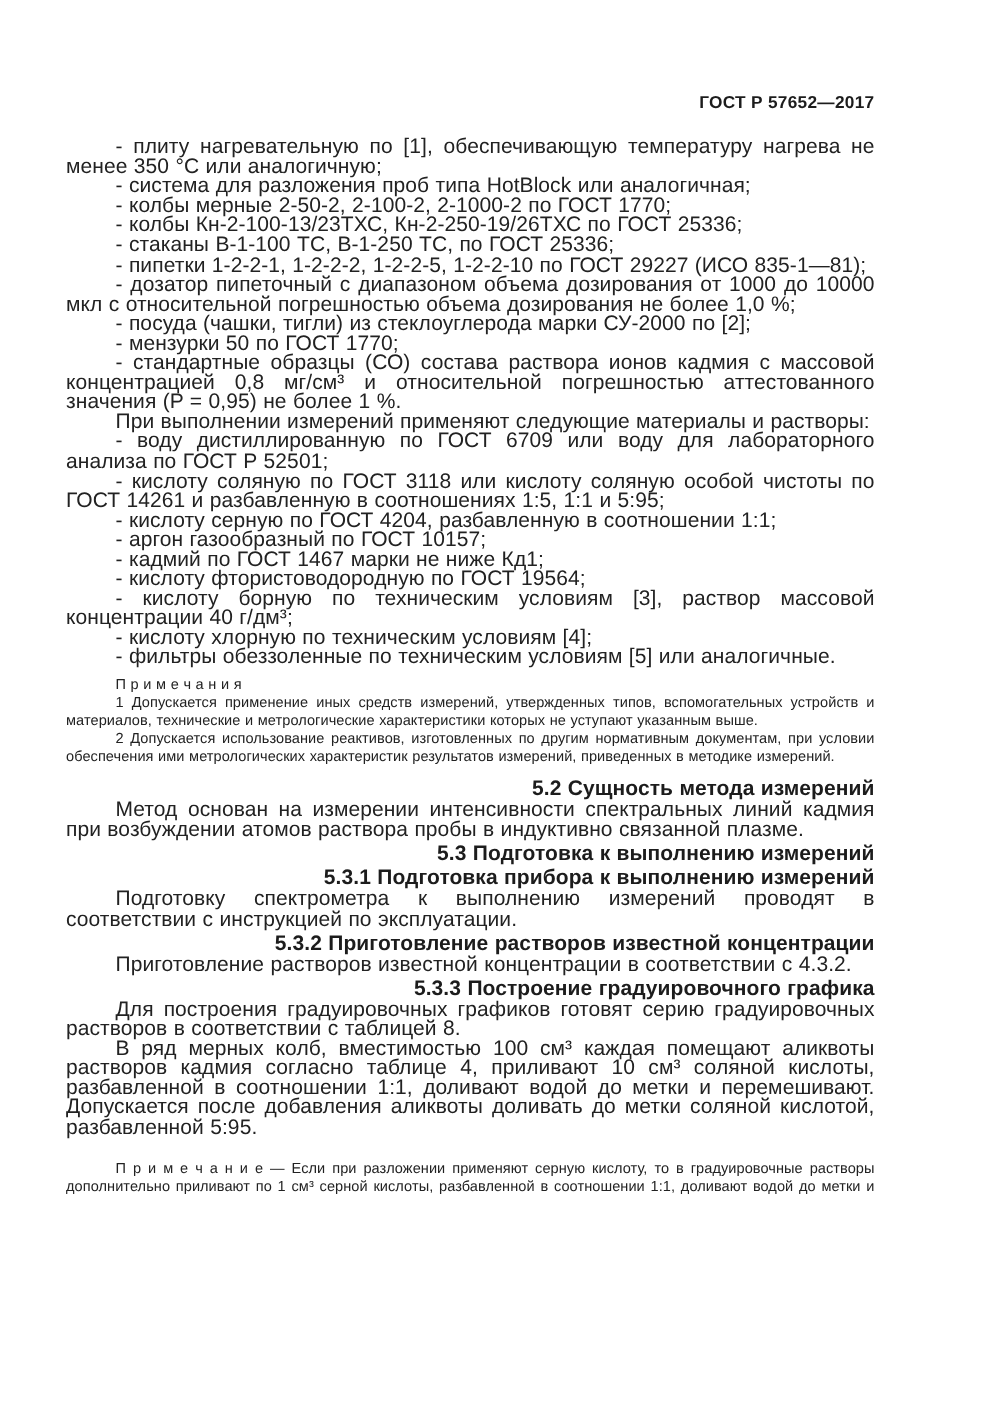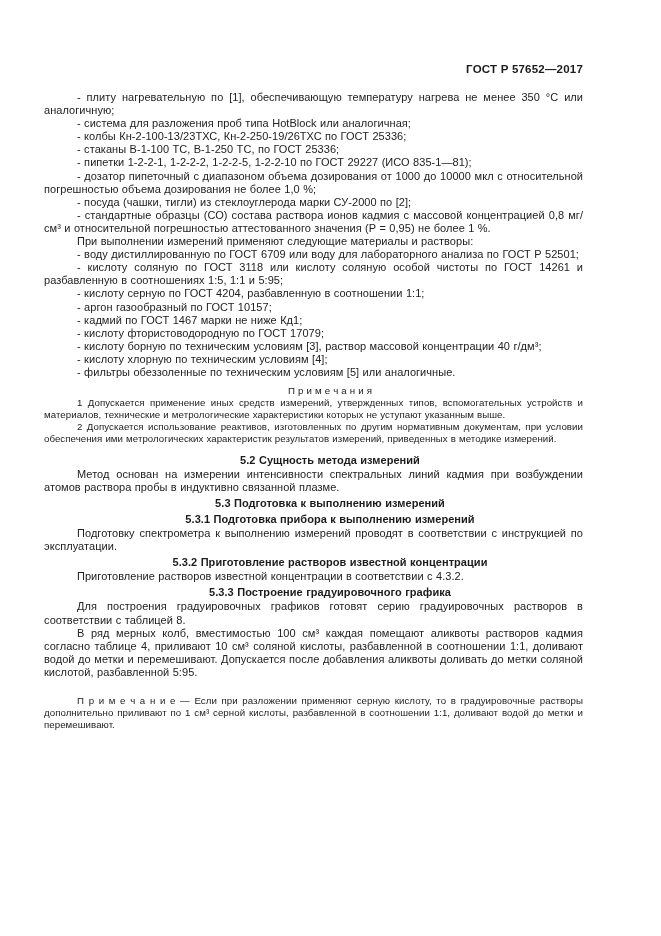--- a/index.html
+++ b/index.html
@@ -23,41 +23,41 @@
     text-align: right;
     font-weight: bold;
     font-size: 11.5px;
     line-height: 14px;
     letter-spacing: 0.2px;
     margin-bottom: 15px;
     color: #1c1c1c;
   }
   p {
     margin: 0;
-    font-size: 11px;
+    font-size: 14px;
     line-height: 13.1px;
     text-align: justify;
     text-indent: 33px;
     letter-spacing: 0.05px;
     word-spacing: 0.3px;
   }
   p.h {
     font-weight: bold;
-    text-align: center;
+    text-align: right;
     margin-top: 3px;
     margin-bottom: 1px;
     color: #1c1c1c;
   }
   p.hgap { margin-top: 8px; }
   p.note {
     font-size: 9.7px;
     line-height: 12.1px;
   }
   p.nlabel {
-    text-align: center;
+    text-align: left;
     margin-top: 6px;
   }
   p.ninline { margin-top: 16px; }
   .pagenum {
     position: absolute;
     top: 845px;
     left: 0;
     right: 80px;
     text-align: right;
     font-size: 10.5px;
@@ -67,33 +67,35 @@
 </head>
 <body>
 
 <div class="page">
   <div class="inner">
     <div class="running-header">ГОСТ Р 57652—2017</div>
 
     <div>
       <p class="li">-  плиту нагревательную по [1], обеспечивающую температуру нагрева не менее 350 °С или аналогичную;</p>
       <p class="li">-  система для разложения проб типа HotBlock или аналогичная;</p>
+      <p class="li">-  колбы мерные 2-50-2, 2-100-2, 2-1000-2 по ГОСТ 1770;</p>
       <p class="li">-  колбы Кн-2-100-13/23ТХС, Кн-2-250-19/26ТХС по ГОСТ 25336;</p>
       <p class="li">-  стаканы В-1-100 ТС, В-1-250 ТС, по ГОСТ 25336;</p>
       <p class="li">-  пипетки 1-2-2-1, 1-2-2-2, 1-2-2-5, 1-2-2-10 по ГОСТ 29227 (ИСО 835-1—81);</p>
       <p class="li">-  дозатор пипеточный с диапазоном объема дозирования от 1000 до 10000 мкл с относительной погрешностью объема дозирования не более 1,0 %;</p>
       <p class="li">-  посуда (чашки, тигли) из стеклоуглерода марки СУ-2000 по [2];</p>
+      <p class="li">-  мензурки 50 по ГОСТ 1770;</p>
       <p class="li">-  стандартные образцы (СО) состава раствора ионов кадмия с массовой концентрацией 0,8 мг/см³ и относительной погрешностью аттестованного значения (P = 0,95) не более 1 %.</p>
       <p>При выполнении измерений применяют следующие материалы и растворы:</p>
       <p class="li">-  воду дистиллированную по ГОСТ 6709 или воду для лабораторного анализа по ГОСТ Р 52501;</p>
       <p class="li">-  кислоту соляную по ГОСТ 3118 или кислоту соляную особой чистоты по ГОСТ 14261 и разбавленную в соотношениях 1:5, 1:1 и 5:95;</p>
       <p class="li">-  кислоту серную по ГОСТ 4204, разбавленную в соотношении 1:1;</p>
       <p class="li">-  аргон газообразный по ГОСТ 10157;</p>
       <p class="li">-  кадмий по ГОСТ 1467 марки не ниже Кд1;</p>
-      <p class="li">-  кислоту фтористоводородную по ГОСТ 17079;</p>
+      <p class="li">-  кислоту фтористоводородную по ГОСТ 19564;</p>
       <p class="li">-  кислоту борную по техническим условиям [3], раствор массовой концентрации 40 г/дм³;</p>
       <p class="li">-  кислоту хлорную по техническим условиям [4];</p>
       <p class="li">-  фильтры обеззоленные по техническим условиям [5] или аналогичные.</p>
 
       <p class="note nlabel">П р и м е ч а н и я</p>
       <p class="note">1  Допускается применение иных средств измерений, утвержденных типов, вспомогательных устройств и материалов, технические и метрологические характеристики которых не уступают указанным выше.</p>
       <p class="note">2  Допускается использование реактивов, изготовленных по другим нормативным документам, при условии обеспечения ими метрологических характеристик результатов измерений, приведенных в методике измерений.</p>
 
       <p class="h hgap">5.2  Сущность метода измерений</p>
       <p>Метод основан на измерении интенсивности спектральных линий кадмия при возбуждении атомов раствора пробы в индуктивно связанной плазме.</p>

